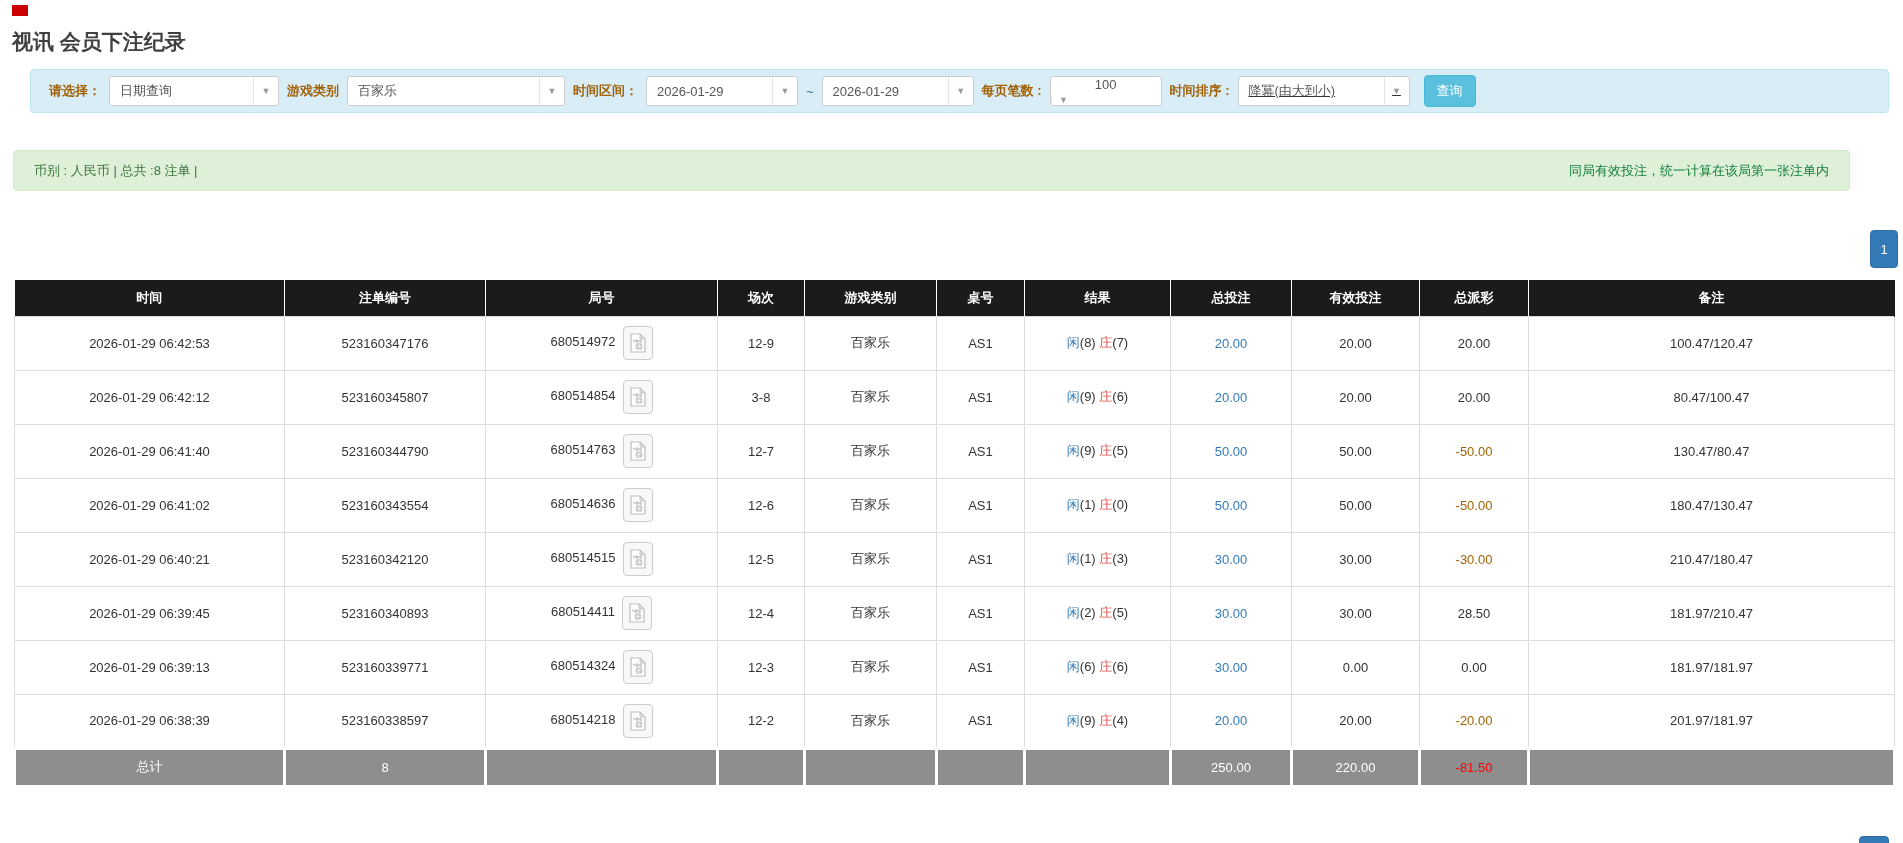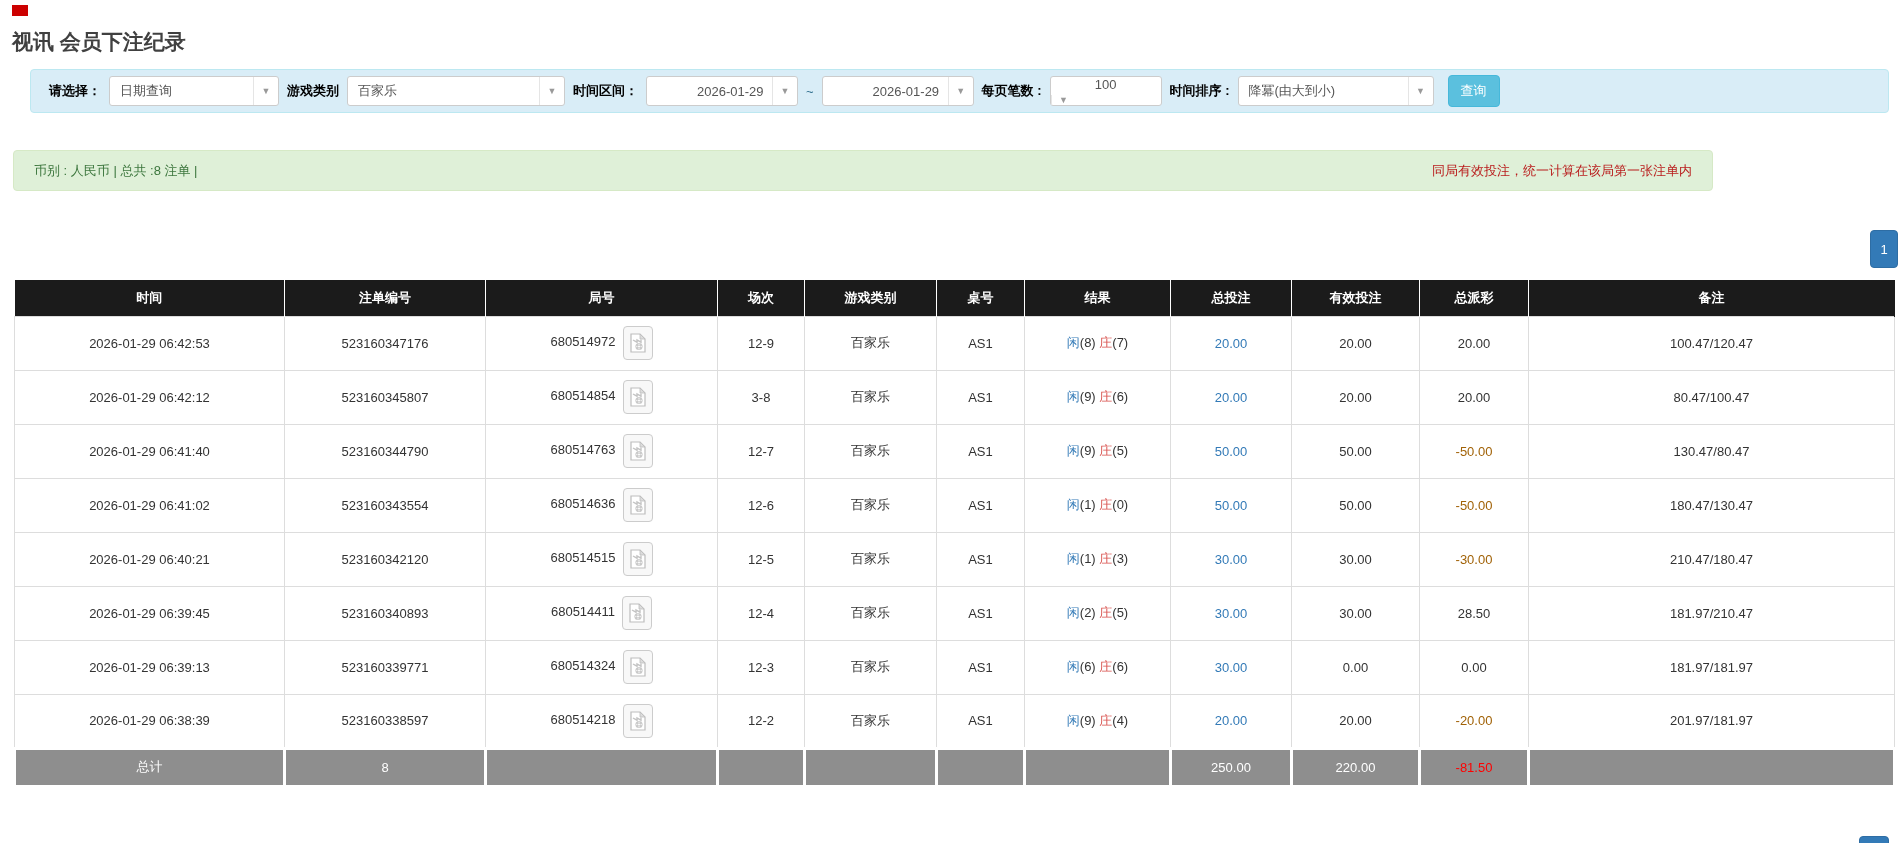--- a/index.html
+++ b/index.html
@@ -6,38 +6,38 @@
   html,body { width:1903px; height:843px; overflow:hidden; background:#fff;
     font-family:"Liberation Sans","DejaVu Sans",sans-serif; color:#333; position:relative; }
 
   .red-flag { position:absolute; left:12px; top:5px; width:16px; height:11px; background:#c00; }
 
   .page-title { position:absolute; left:12px; top:28px; font-size:21px; color:#404040; }
 
   .filter-bar { position:absolute; left:30px; top:69px; width:1859px; height:44px;
     background:#d9edf7; border:1px solid #bce8f1; border-radius:4px;
     display:flex; align-items:center; padding-left:18px; gap:8px; }
-  .flabel { font-size:13px; font-weight:bold; color:#000000; white-space:nowrap; }
+  .flabel { font-size:13px; font-weight:bold; color:#a16207; white-space:nowrap; }
   .tilde { font-size:13px; color:#31708f; }
   .select { height:30px; background:#fff; border:1px solid #ccc; border-radius:3px;
     display:flex; align-items:center; cursor:pointer; }
   .select .val { padding:0 10px; font-size:13px; color:#555; flex:1; white-space:nowrap; overflow:hidden; }
   .select .caret-box { width:25px; align-self:stretch; border-left:1px solid #e5e5e5;
     display:flex; align-items:center; justify-content:center; color:#999; font-size:9px; }
-  .w-select1 { width:170px; } .w-select2 { width:218px; } .w-date { width:152px;padding-left:40px; }
-  .w-pagesize { width:112px;flex-direction:column; } .w-sort { width:196px; }
+  .w-select1 { width:170px; } .w-select2 { width:218px; } .w-date { width:152px; }
+  .w-pagesize { width:112px;flex-direction:column; } .w-sort { width:172px;text-decoration:underline; }
   .btn-query { height:32px; min-width:52px; background:#5bc0de; border:1px solid #46b8da;
     border-radius:4px; color:#fff; font-size:13px; display:flex; align-items:center;
     justify-content:center; cursor:pointer; margin-left:6px; padding:0 12px; }
 
-  .summary-bar { position:absolute; left:13px; top:150px; width:1700px; height:41px;
+  .summary-bar { position:absolute; left:13px; top:150px; width:1837px; height:41px;
     background:#dff0d8; border:1px solid #d6e9c6; border-radius:4px;
     display:flex; align-items:center; justify-content:space-between; padding:0 20px; font-size:13px; }
   .summary-left { color:#3c763d; }
-  .summary-right { color:#b91c1c;font-family:Liberation Mono, monospace; }
+  .summary-right { color:#15803d;font-family:Liberation Mono, monospace; }
 
   .page-btn-top { position:absolute; top:230px; right:5px; width:28px; height:38px;
     background:#337ab7; border:1px solid #2e6da4; border-radius:4px; color:#fff;
     font-size:13px; display:flex; align-items:center; justify-content:center; cursor:pointer; }
   .page-btn-bottom { position:absolute; top:836px; right:14px; width:30px; height:34px;
     background:#337ab7; border:1px solid #2e6da4; border-radius:4px; }
 
   table.bet-table { position:absolute; left:13px; top:280px; width:1880px;
     border-collapse:collapse; table-layout:fixed; font-size:13px; }
   .bet-table th { background:#1b1b1b; color:#fff; height:36px; font-weight:bold;

